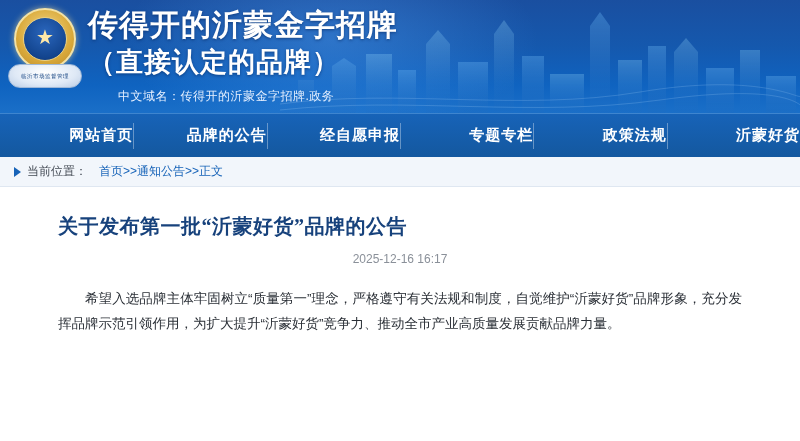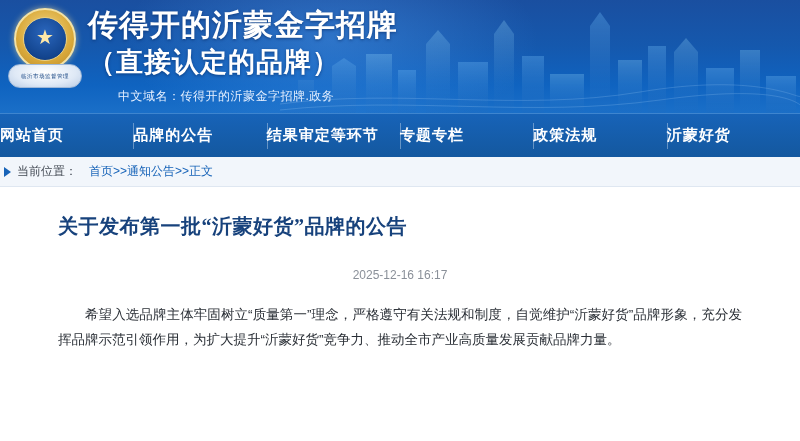--- a/index.html
+++ b/index.html
@@ -116,21 +116,21 @@
     height: 44px;
     background: linear-gradient(180deg, #1763b8 0%, #14589f 100%);
     display: flex;
     align-items: stretch;
     border-top: 1px solid #3e85cf;
   }
   .nav-item {
     flex: 1 1 0;
     display: flex;
     align-items: center;
-    justify-content: flex-start;
+    justify-content: flex-end;
     color: #ffffff;
     font-size: 15px;
     font-weight: bold;
     letter-spacing: 1px;
     position: relative;
     cursor: pointer;
   }
   .nav-item + .nav-item::before {
     content: "";
     position: absolute;
@@ -140,21 +140,21 @@
   }
 
   
   .crumb-bar {
     width: 800px;
     height: 30px;
     background: #f2f6fb;
     border-bottom: 1px solid #dfe7f1;
     display: flex;
     align-items: center;
-    padding-left: 4px;
+    padding-left: 14px;
     font-size: 12px;
     color: #555c66;
   }
   .crumb-marker {
     width: 0; height: 0;
     border-top: 5px solid transparent;
     border-bottom: 5px solid transparent;
     border-left: 7px solid #1763b8;
     margin-right: 6px;
   }
@@ -169,21 +169,21 @@
   .art-title {
     text-align: left;
     font-family: "Liberation Serif", serif;
     font-weight: bold;
     font-size: 20px;
     color: #17427c;
     letter-spacing: 0.5px;
   }
   .art-date {
     text-align: center;
-    margin-top: 28px;
+    margin-top: 12px;
     font-size: 12px;
     color: #8a9099;
   }
   .art-body {
     margin-top: 20px;
     font-size: 13.5px;
     line-height: 25px;
     color: #2a2f36;
     text-align: justify;
   }
@@ -249,21 +249,21 @@
 </div>
 
 <div class="nav">
   <div class="nav-item">
     <span>网站首页</span>
   </div>
   <div class="nav-item">
     <span>品牌的公告</span>
   </div>
   <div class="nav-item">
-    <span>结果审定等环节</span>
+    <span>经自愿申报</span>
   </div>
   <div class="nav-item">
     <span>专题专栏</span>
   </div>
   <div class="nav-item">
     <span>政策法规</span>
   </div>
   <div class="nav-item">
     <span>沂蒙好货</span>
   </div>

